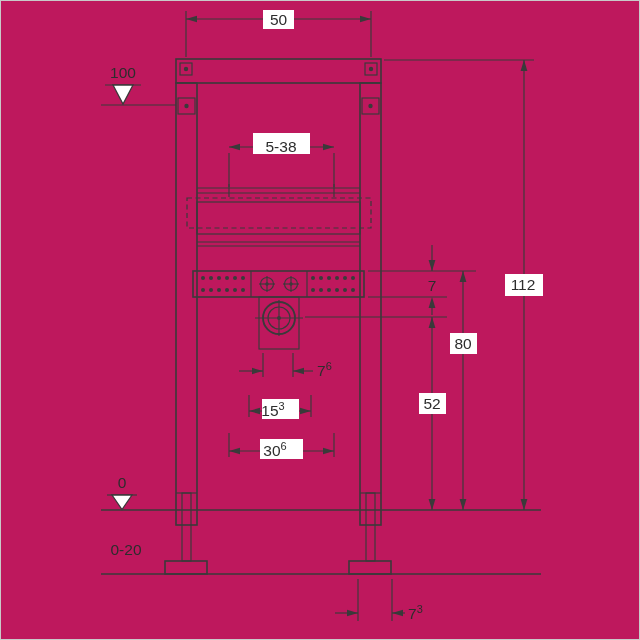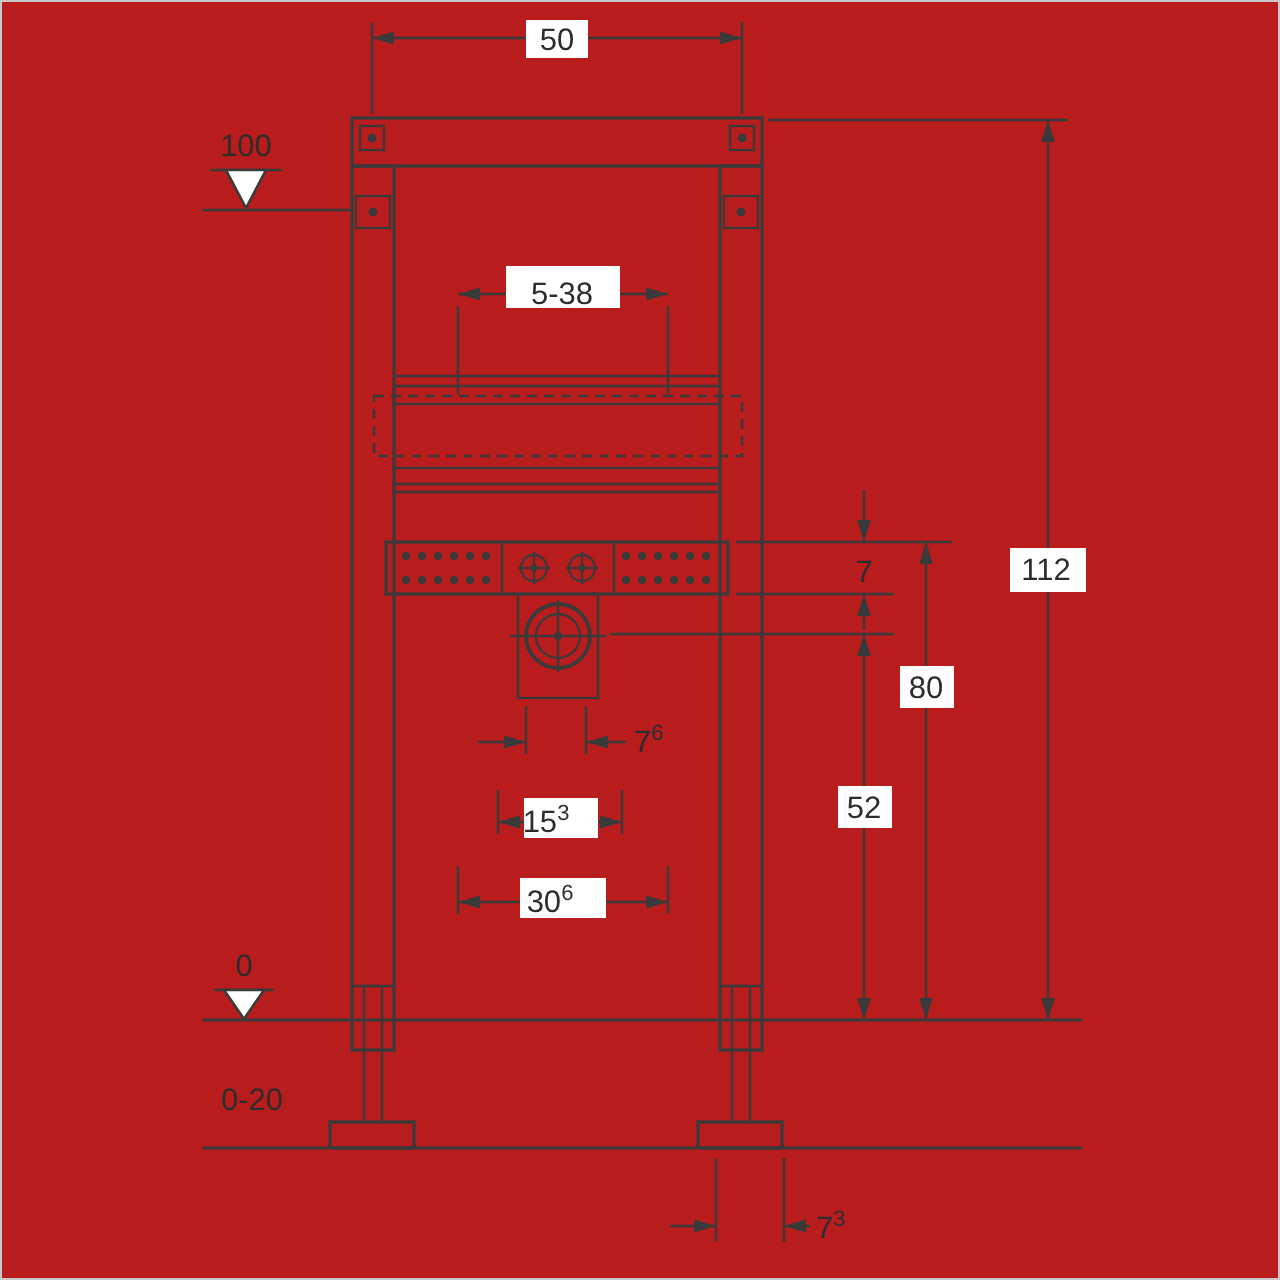--- a/index.html
+++ b/index.html
@@ -1,16 +1,16 @@
 <!DOCTYPE html>
 <html><head>
 <meta charset="utf-8">
 <style>
   html,body{margin:0;padding:0;background:#ffffff;}
-  .canvas{width:640px;height:640px;position:relative;background:#b91c1c;
+  .canvas{width:640px;height:640px;position:relative;background:#be185d;
           border:1px solid #c9c9c9;box-sizing:border-box;
           font-family:"Liberation Sans",sans-serif;}
   svg{position:absolute;left:0;top:0;}
   .ln{stroke:#3a3a3a;stroke-width:1.6;fill:none;}
   .thin{stroke:#3a3a3a;stroke-width:1.15;fill:none;}
   .dash{stroke:#3a3a3a;stroke-width:1.2;fill:none;stroke-dasharray:5 3.5;}
   .ah{fill:#3a3a3a;stroke:none;}
   .dot{fill:#3a3a3a;stroke:none;}
   .mask{fill:#ffffff;stroke:none;}
   .tri{fill:#ffffff;stroke:#3a3a3a;stroke-width:1.3;}

